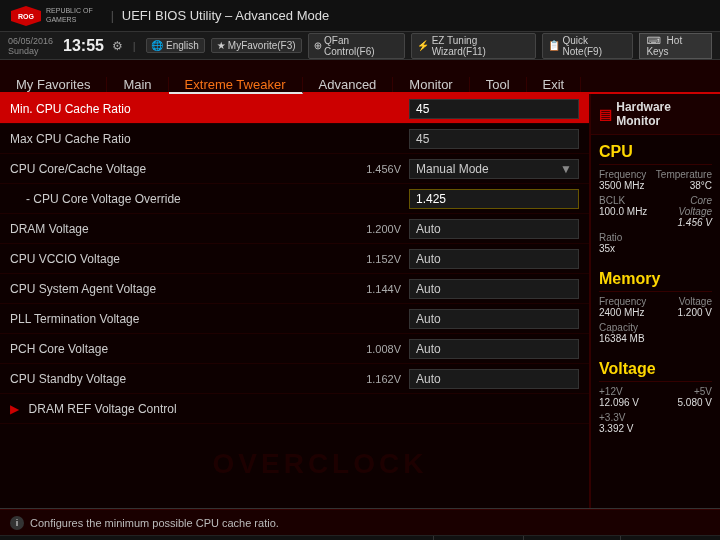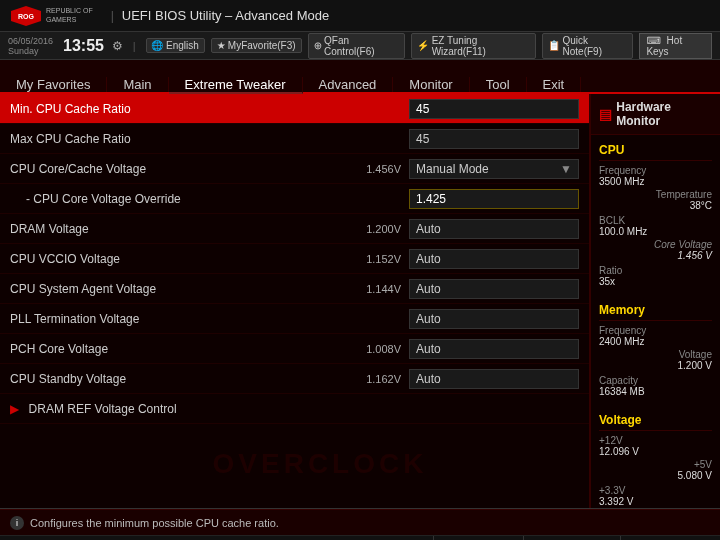--- a/index.html
+++ b/index.html
@@ -87,22 +87,22 @@
     .nav-tab {
       padding: 0 16px;
       display: flex;
       align-items: center;
       cursor: pointer;
       font-size: 13px;
       color: #ccc;
       border-right: 1px solid #330000;
     }
     .nav-tab.active {
-      color: #ffffff;
-      border-bottom: 2px solid #7f1d1d;
+      color: #f97316;
+      border-bottom: 2px solid #e5e5e5;
       margin-bottom: -2px;
     }
 
     
     #main-content {
       display: flex;
       height: calc(540px - 32px - 28px - 34px - 32px);
     }
 
     
@@ -177,31 +177,30 @@
       align-items: center;
       gap: 4px;
     }
     .monitor-icon { color: #cc0000; font-size: 14px; }
 
     .hw-section {
       padding: 4px 8px;
     }
     .hw-section-title {
       color: #ffd700;
-      font-size: 12px;
+      font-size: 16px;
       font-weight: bold;
       padding: 4px 0 3px 0;
       border-bottom: 1px solid #330000;
       margin-bottom: 4px;
     }
     .hw-row {
       display: flex;
       justify-content: space-between;
       margin-bottom: 2px;
-      flex-direction: column;
     }
     .hw-label {
       color: #888;
       font-size: 10px;
     }
     .hw-single {
       color: #ddd;
       font-size: 10px;
       margin-bottom: 2px;
     }

